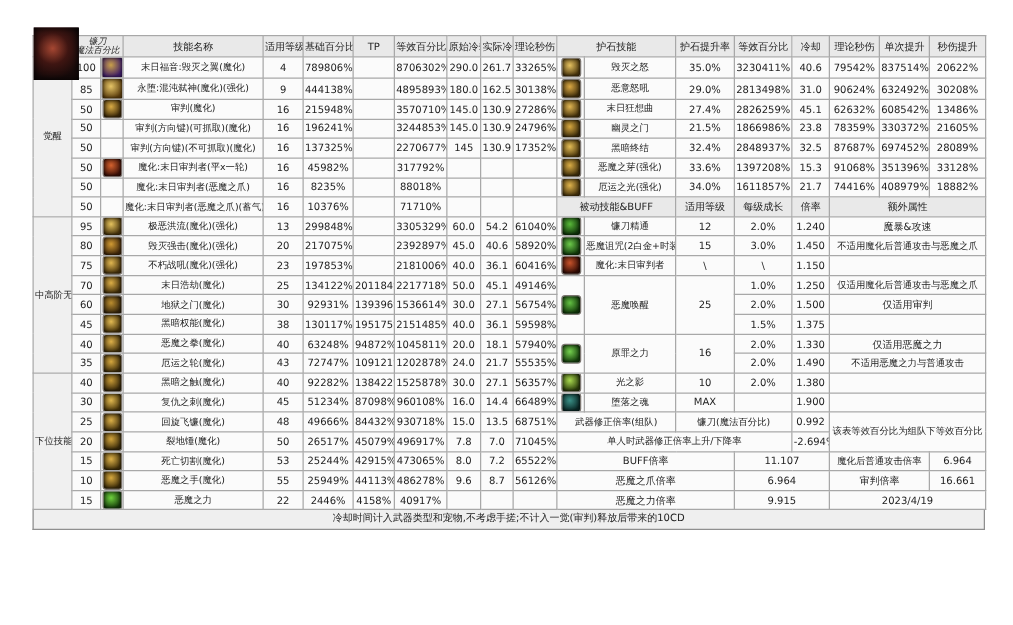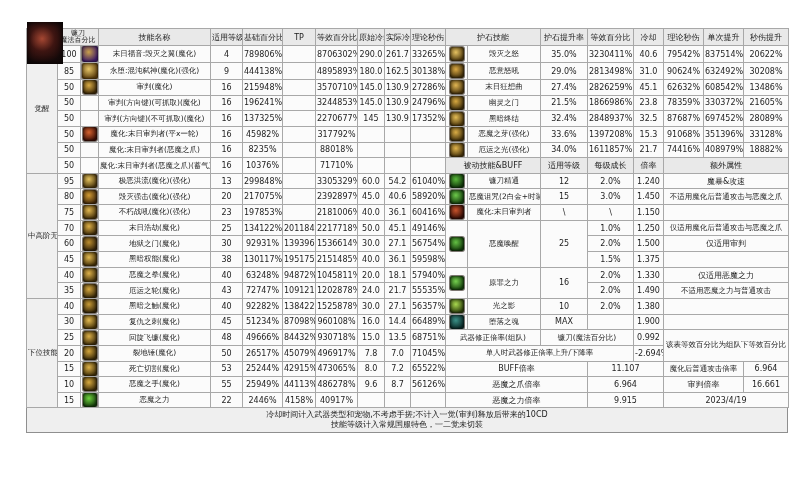--- a/index.html
+++ b/index.html
@@ -14,21 +14,21 @@
     font-size:8.5px;font-weight:bold;line-height:17px;letter-spacing:1px;color:#222;
   }
   table{width:762px;table-layout:fixed;border-collapse:collapse;border:1px solid #8f8f8f;}
   tr{height:15.65px;}
   tr.hdr-row{height:17px;}
   td{
     border:1px solid #a8a8a8;background:#fbfbfb;font-size:8px;text-align:center;
     vertical-align:middle;padding:0 1px;overflow:hidden;white-space:nowrap;color:#1c1c1c;
   }
   td.h{background:#e9e9e9;}
-  td.sm{font-size:7px;line-height:7.5px;white-space:pre-line;}
+  td.sm{font-size:7px;line-height:7.5px;white-space:pre-line;font-style:italic;}
   td.g{background:#f0f0f0;font-size:7.5px;}
   td.nm{font-size:7.5px;}
   td.ic{padding:0;}
   .icn{
     width:14px;height:14px;margin:0 auto;border-radius:2px;
     box-shadow:inset 0 0 3px rgba(0,0,0,.85), 0 0 0 1px rgba(20,10,0,.55);
   }
   .big .icn{width:16px;height:16px;}
   .footer{
     box-sizing:border-box;width:762px;background:#efefef;border:1px solid #8f8f8f;border-top:none;
@@ -560,16 +560,15 @@
           <td></td>
           <td></td>
           <td colspan="3">恶魔之力倍率</td>
           <td colspan="2">9.915</td>
           <td colspan="3">2023/4/19</td>
         </tr>
       </tbody>
   </table>
   <div class="footer">
     <div>冷却时间计入武器类型和宠物,不考虑手搓;不计入一觉(审判)释放后带来的10CD</div>
-    <div>技能等级计入常规国服特色，一二觉未切装</div>
   </div>
 </div>
 <div class="avatar"></div>
 
 </body></html>

